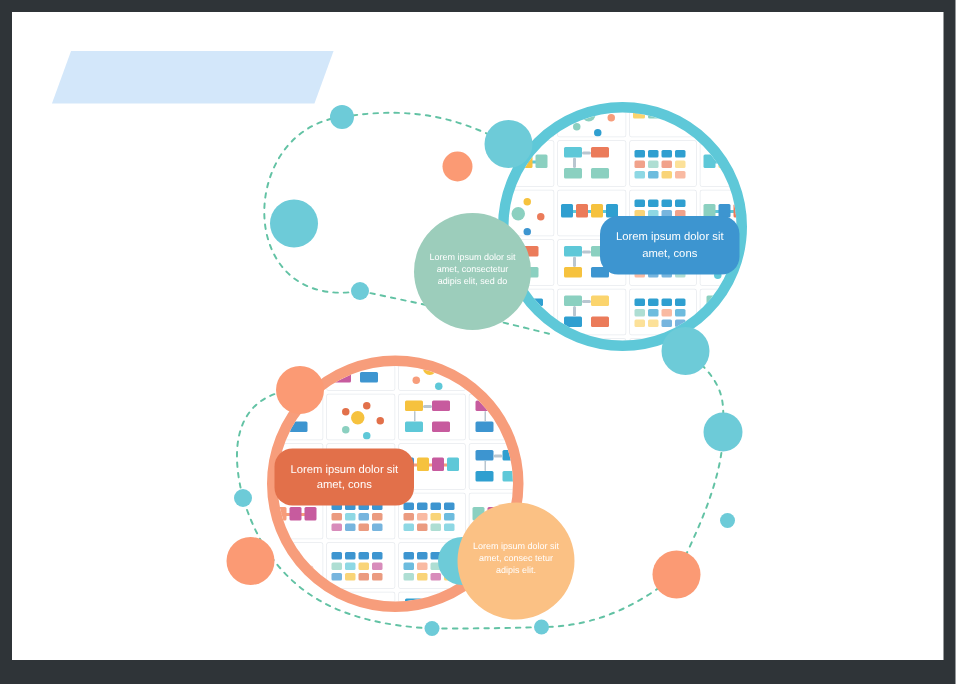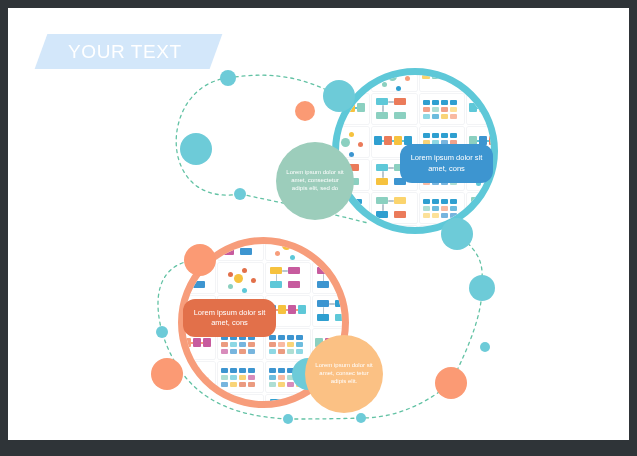--- a/index.html
+++ b/index.html
@@ -112,21 +112,20 @@
     left:297px; top:327px; width:78px; height:78px;
     background:#fbc184; font-size:6px; padding:0 7px; box-sizing:border-box;
   }
 </style>
 </head>
 <body>
 
 <div id="frame">
 
   <div id="banner"></div>
-  <div id="banner-text">YOUR TEXT</div>
 
   <svg id="stage" viewBox="0 0 621 432">
 
     <path d="M220,70 C150,78 148,200 232,186" fill="none" stroke="#62c2a4" stroke-width="1.3" stroke-dasharray="3 4" stroke-linecap="round"></path>
     <path d="M232,186 C300,200 340,210 360,215" fill="none" stroke="#62c2a4" stroke-width="1.3" stroke-dasharray="3 4" stroke-linecap="round"></path>
     <path d="M220,70 C270,62 300,72 331,88" fill="none" stroke="#62c2a4" stroke-width="1.3" stroke-dasharray="3 4" stroke-linecap="round"></path>
 
     <path d="M449,226 C478,248 474,262 474,280" fill="none" stroke="#62c2a4" stroke-width="1.3" stroke-dasharray="3 4" stroke-linecap="round"></path>
     <path d="M474,280 C474,312 455,350 443,375" fill="none" stroke="#62c2a4" stroke-width="1.3" stroke-dasharray="3 4" stroke-linecap="round"></path>
     <path d="M443,375 C410,402 380,410 353,410" fill="none" stroke="#62c2a4" stroke-width="1.3" stroke-dasharray="3 4" stroke-linecap="round"></path>

